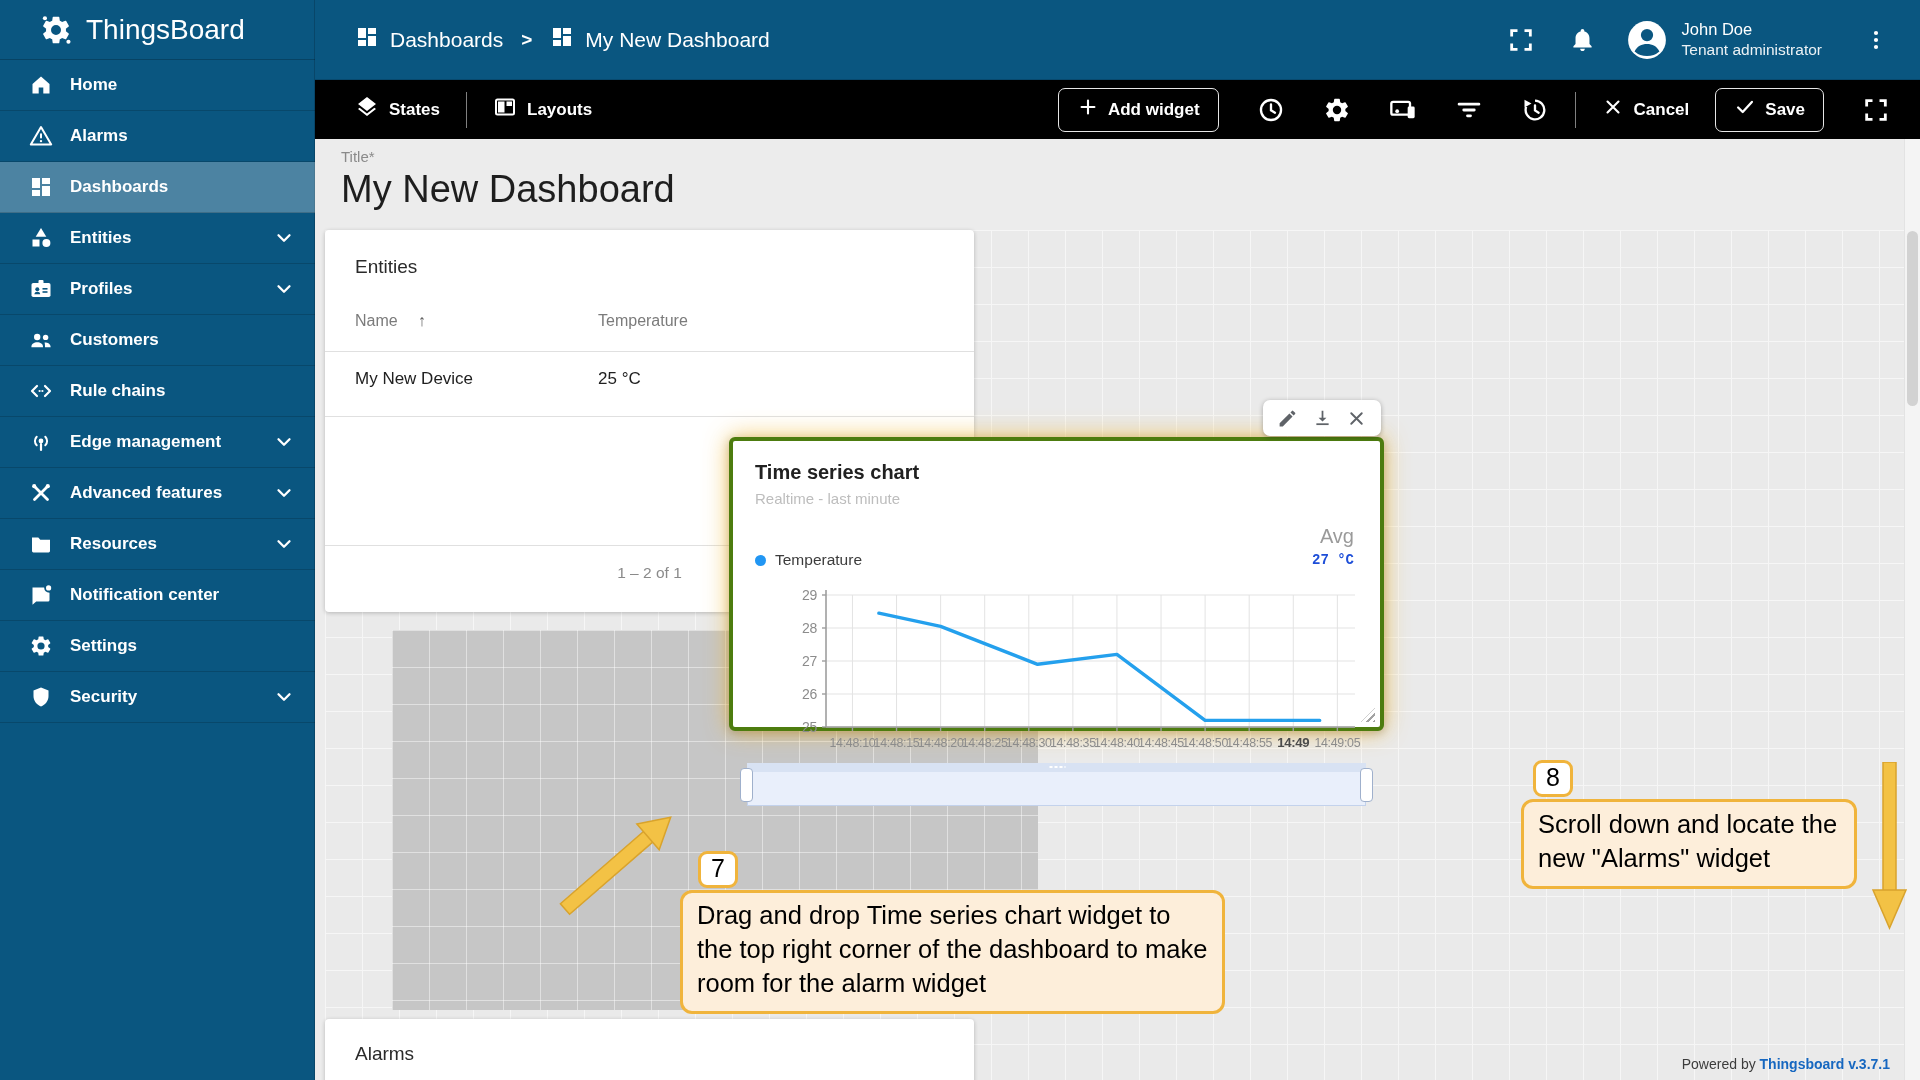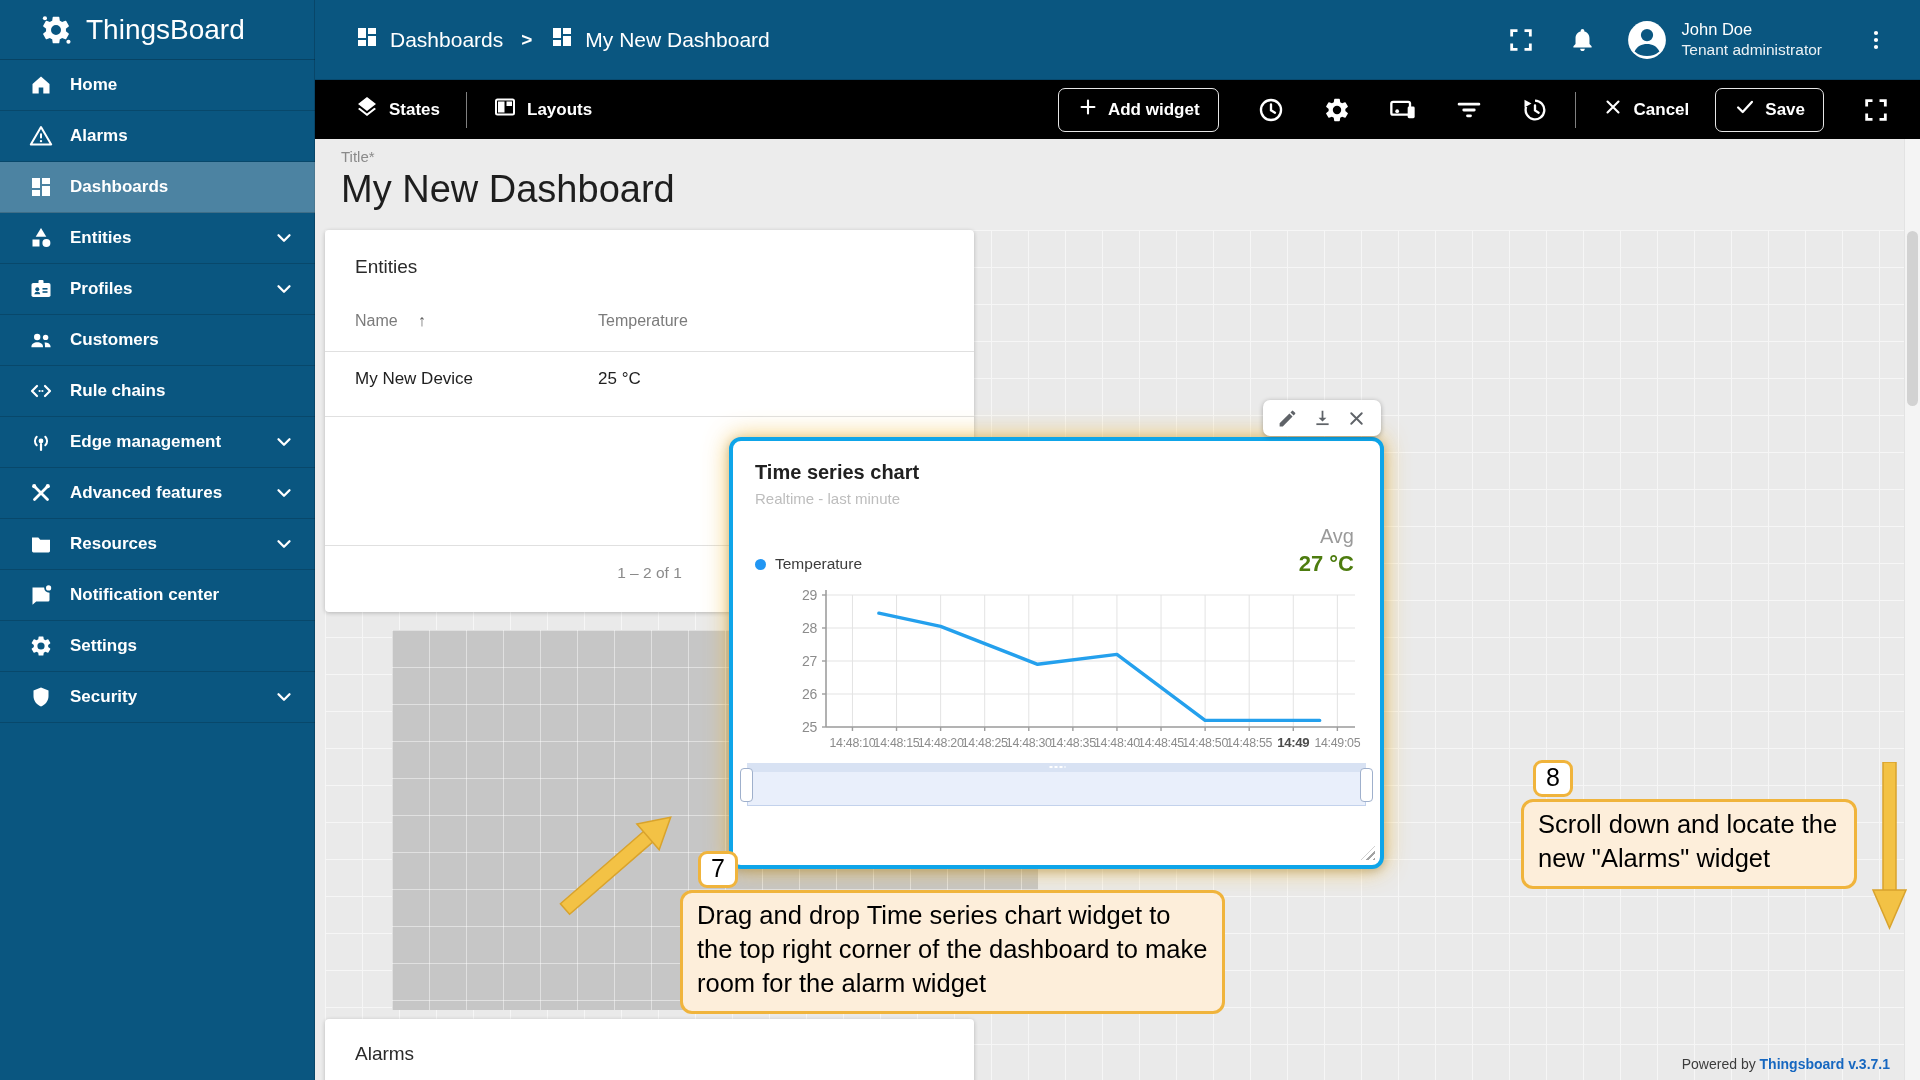--- a/index.html
+++ b/index.html
@@ -58,29 +58,29 @@
   .table-row{position:absolute;left:30px;right:10px;top:139px;display:flex;font-size:17px;color:#212121;cursor:pointer;}
   .hr2{position:absolute;left:0;right:0;top:186px;border-top:1px solid #e0e0e0;}
   .hr3{position:absolute;left:0;right:0;top:315px;border-top:1px solid #e0e0e0;}
   .pagination{position:absolute;left:0;right:0;top:334px;text-align:center;color:#8a8a8a;font-size:15.5px;}
   
   .ghost{position:absolute;left:77px;top:491px;width:646px;height:380px;background-color:#c6c6c6;
          background-image:linear-gradient(to right,rgba(255,255,255,.45) 1px,transparent 1px),
                           linear-gradient(to bottom,rgba(255,255,255,.45) 1px,transparent 1px);
          background-size:37px 37px;z-index:5;}
   
-  .chart-card{left:414px;top:298px;width:655px;height:432px;z-index:30;border:4px solid #0ea5e9;
-              border-radius:12px;box-shadow:0 0 24px rgba(243,186,60,.8),0 2px 8px rgba(0,0,0,.25);}
+  .chart-card{left:414px;top:298px;width:655px;height:294px;z-index:30;border:4px solid #4d7c0f;
+              border-radius:6px;box-shadow:0 0 24px rgba(243,186,60,.8),0 2px 8px rgba(0,0,0,.25);}
   .cw-title{position:absolute;left:22px;top:20px;font-size:20px;font-weight:700;color:#212121;}
   .cw-sub{position:absolute;left:22px;top:49px;font-size:15px;color:#bdbdbd;}
   .cw-agg{position:absolute;right:26px;top:84px;font-size:20px;color:#9a9a9a;}
   .legend-row{position:absolute;left:22px;right:26px;top:110px;display:flex;align-items:center;}
   .dot{width:11px;height:11px;border-radius:50%;margin-right:9px;}
   .legend-name{font-size:15.5px;color:#3c3c3c;}
-  .legend-val{margin-left:auto;font-size:22px;font-weight:700;color:#4d7c0f;}
+  .legend-val{margin-left:auto;font-size:14px;font-weight:700;color:#1d4ed8;font-family:Liberation Mono, monospace;}
   #tschart{position:absolute;left:58px;top:140px;overflow:visible;}
   .dz{position:absolute;left:14px;right:14px;top:322px;height:43px;}
   .dz-top{position:absolute;left:0;right:0;top:0;height:9px;background:#d8e2f3;}
   .dz-grip{position:absolute;top:2px;left:50%;transform:translateX(-50%);width:17px;height:4px;
            background-image:radial-gradient(circle,#fff 1.2px,transparent 1.4px);background-size:5px 4px;}
   .dz-body{position:absolute;left:0;right:0;top:9px;bottom:0;background:#e9effb;border:1px solid #c3d2ec;border-top:none;}
   .dz-h{position:absolute;top:5px;width:13px;height:34px;background:#fff;border:1.5px solid #9fb0cc;border-radius:4px;cursor:ew-resize;}
   .dz-h.left{left:-7px;} .dz-h.right{right:-7px;}
   .resize-corner{position:absolute;right:5px;bottom:5px;width:14px;height:14px;
       background:repeating-linear-gradient(135deg,transparent 0 3px,#a3a3a3 3px 5px);

